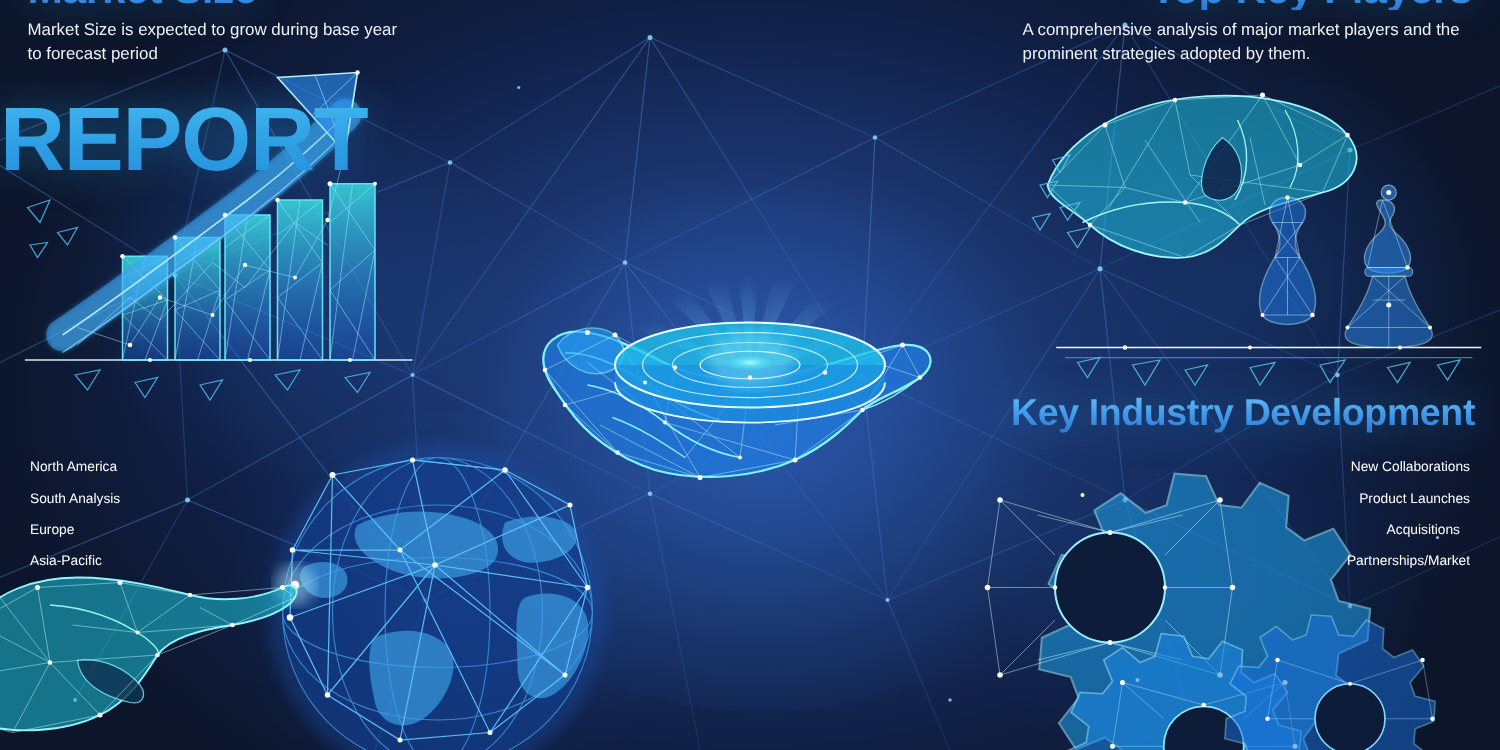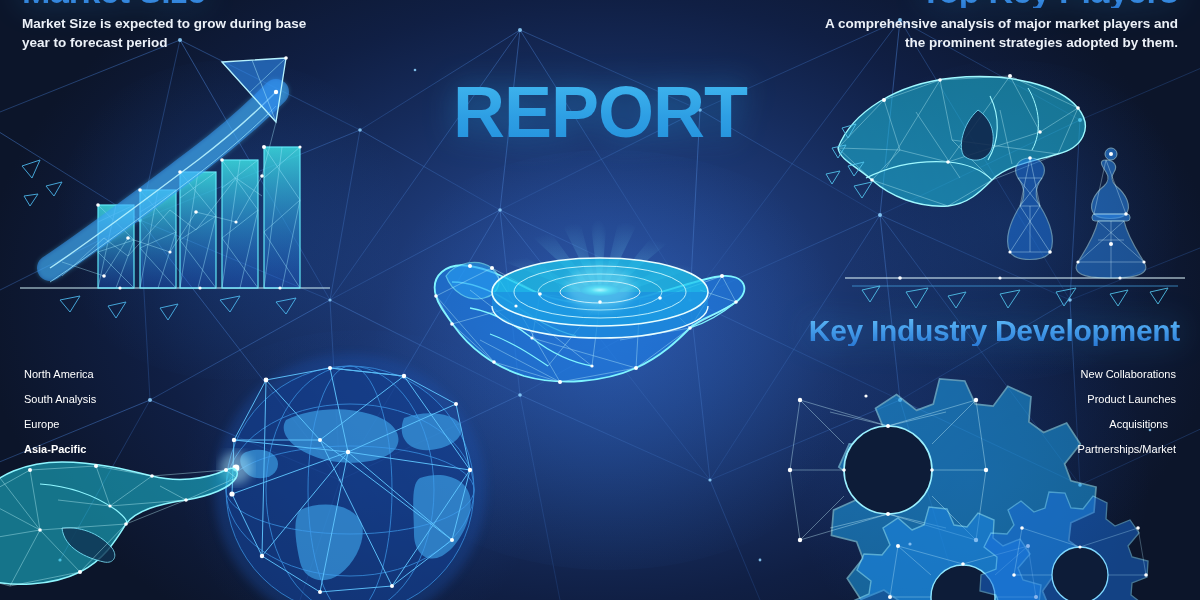--- a/index.html
+++ b/index.html
@@ -28,39 +28,39 @@
   .heading{
     position:absolute;margin:0;
     font-weight:bold;letter-spacing:-.3px;line-height:1;
     background:linear-gradient(180deg,#63bdf5 0%,#47a0ec 42%,#2a79d4 100%);
     -webkit-background-clip:text;background-clip:text;
     color:transparent;-webkit-text-fill-color:transparent;
     white-space:nowrap;
   }
   .subtext{
     position:absolute;margin:0;color:#ecf1f8;
-    font-size:13.5px;line-height:19px;font-weight:700;
+    font-size:13.5px;line-height:19px;font-weight:400;
   }
   .listitem{
     position:absolute;margin:0;color:#ffffff;
     font-size:11px;line-height:16px;font-weight:400;white-space:nowrap;
   }
 
   
   #h-market{left:22px;top:-26px;font-size:34px;}
   #h-players{right:22px;top:-26px;font-size:34px;text-align:right;}
   #s-market{left:22px;top:14px;width:300px;}
-  #s-players{right:22px;top:14px;width:360px;text-align:right;}
+  #s-players{right:22px;top:14px;width:360px;text-align:left;}
 
   #h-regional{left:22px;top:316px;font-size:30px;}
   #h-keyind{right:20px;top:316px;font-size:30px;text-align:left;}
 
   
   #center-title{
-    position:absolute;left:0;top:78px;width:1200px;text-align:center;
+    position:absolute;left:0;top:78px;width:1200px;text-align:left;
     font-weight:bold;line-height:.96;letter-spacing:-1px;
   }
   #center-title .l1{
     display:block;font-size:72px;
     background:linear-gradient(180deg,#41b7ef 0%,#2e9fe4 55%,#2491dc 100%);
     -webkit-background-clip:text;background-clip:text;color:transparent;-webkit-text-fill-color:transparent;
   }
   #center-title .l2{
     display:block;font-size:72px;margin-top:12px;
     background:linear-gradient(180deg,#2ddcee 0%,#23d0e8 55%,#1fc4e2 100%);
@@ -522,21 +522,21 @@
   <h2 class="heading glowtext" id="h-players">Top Key Players</h2>
   <p class="subtext" id="s-players">A comprehensive analysis of major market players and the prominent strategies adopted by them.</p>
 
   <div id="center-title" class="glowtext">
     <span class="l1">REPORT</span>
   </div>
 
   <p class="listitem" style="left:24px;top:366px;">North America</p>
   <p class="listitem" style="left:24px;top:391px;">South Analysis</p>
   <p class="listitem" style="left:24px;top:416px;">Europe</p>
-  <p class="listitem" style="left:24px;top:441px;font-weight:bold;">Asia-Pacific</p>
+  <p class="listitem" style="left:24px;top:441px;">Asia-Pacific</p>
 
   <h2 class="heading glowtext" id="h-keyind">Key Industry Development</h2>
   <p class="listitem" style="right:24px;top:366px;">New Collaborations</p>
   <p class="listitem" style="right:24px;top:391px;">Product Launches</p>
   <p class="listitem" style="right:32px;top:416px;">Acquisitions</p>
   <p class="listitem" style="right:24px;top:441px;">Partnerships/Market</p>
 
 </div>
 
 </body></html>

